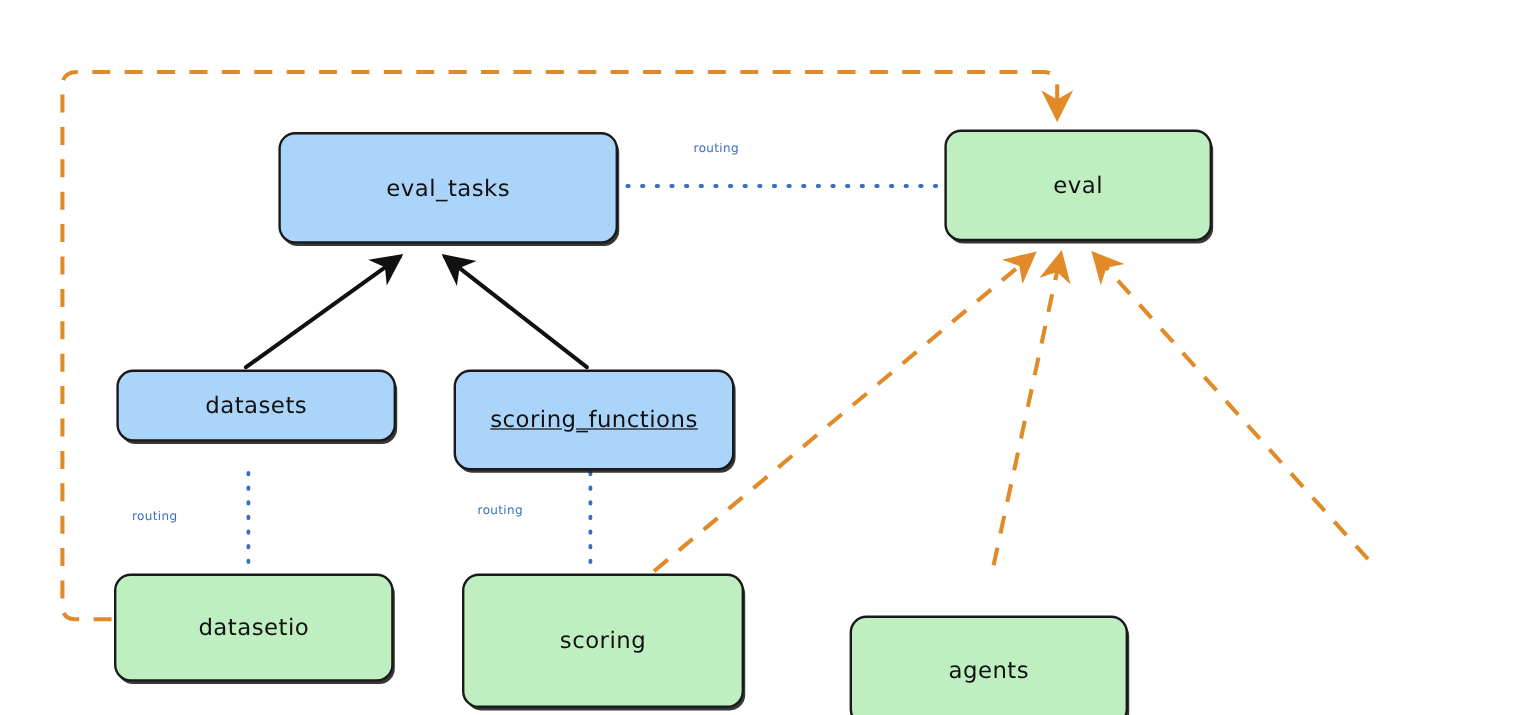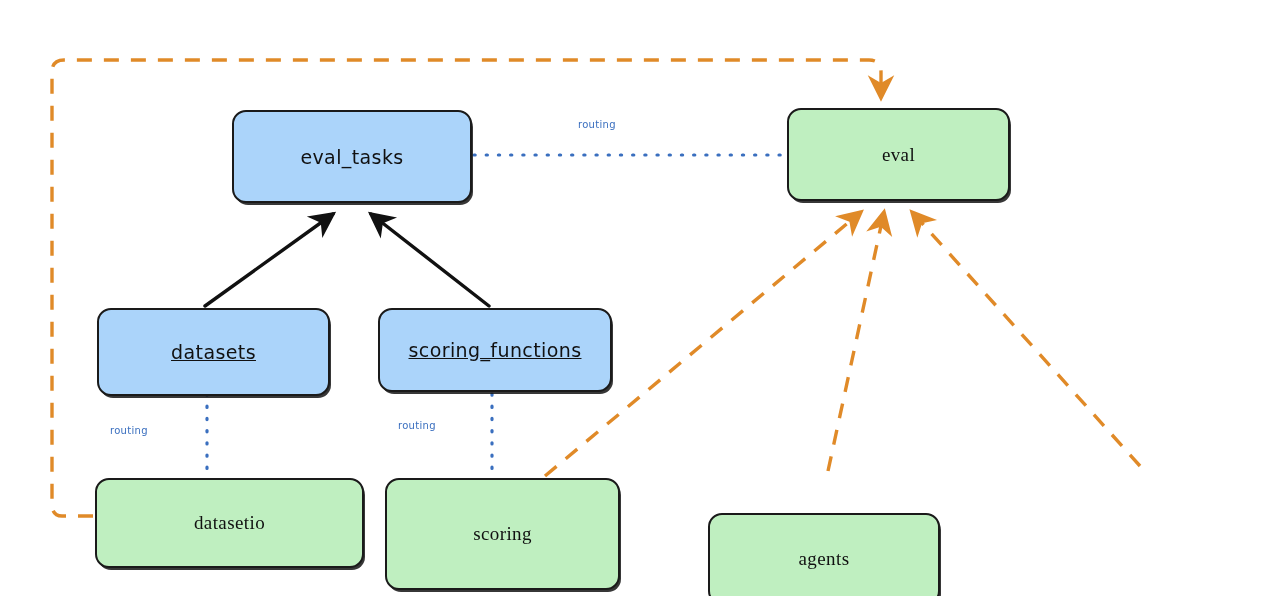--- a/index.html
+++ b/index.html
@@ -39,21 +39,20 @@
     color: #111111;
     letter-spacing: 0.4px;
     box-shadow: 2px 3px 0 -1px rgba(20,20,20,0.85);
     z-index: 5;
   }
   .node.api {
     background: #abd4fa;
   }
   .node.provider {
     background: #bfefc0;
-    font-family: Liberation Serif, serif;
   }
   .node-label {
     pointer-events: none;
     white-space: nowrap;
   }
   .edge-label {
     position: absolute;
     font-size: 10px;
     color: #3a6fbf;
     letter-spacing: 0.3px;
@@ -88,37 +87,37 @@
 
     <path d="M 93 516 L 62 516 Q 52 516 52 504 L 52 72 Q 52 60 64 60 L 869 60 Q 881 60 881 72 L 881 98" fill="none" stroke="#e08a28" stroke-width="3.4" stroke-linecap="butt" stroke-dasharray="15 12" marker-end="url(#arrow-orange)"></path>
 
     <path d="M 545 476 L 861 212" fill="none" stroke="#e08a28" stroke-width="3.4" stroke-linecap="butt" stroke-dasharray="15 12" marker-end="url(#arrow-orange)"></path>
 
     <path d="M 828 471 L 884 212" fill="none" stroke="#e08a28" stroke-width="3.4" stroke-linecap="butt" stroke-dasharray="15 12" marker-end="url(#arrow-orange)"></path>
 
     <path d="M 1140 466 L 912 212" fill="none" stroke="#e08a28" stroke-width="3.4" stroke-linecap="butt" stroke-dasharray="15 12" marker-end="url(#arrow-orange)"></path>
   </svg>
 
-  <div class="node api" style="left:232px; top:110px; width:240px; height:93px;">
+  <div class="node api" style="left:232px; top:110px; width:283px; height:93px;">
     <span class="node-label">eval_tasks</span>
   </div>
 
   <div class="node provider" style="left:787px; top:108px; width:223px; height:93px;">
     <span class="node-label">eval</span>
   </div>
 
-  <div class="node api" style="left:97px; top:308px; width:233px; height:88px;text-decoration:underline;">
+  <div class="node api" style="left:97px; top:308px; width:233px; height:60px;">
     <span class="node-label">datasets</span>
   </div>
 
   <div class="node api" style="left:378px; top:308px; width:234px; height:84px;text-decoration:underline;">
     <span class="node-label">scoring_functions</span>
   </div>
 
-  <div class="node provider" style="left:95px; top:478px; width:269px; height:90px;">
+  <div class="node provider" style="left:95px; top:478px; width:233px; height:90px;">
     <span class="node-label">datasetio</span>
   </div>
 
   <div class="node provider" style="left:385px; top:478px; width:235px; height:112px;">
     <span class="node-label">scoring</span>
   </div>
 
   <div class="node provider" style="left:708px; top:473px; width:232px; height:92px;margin-top:40px;">
     <span class="node-label">agents</span>
   </div>

